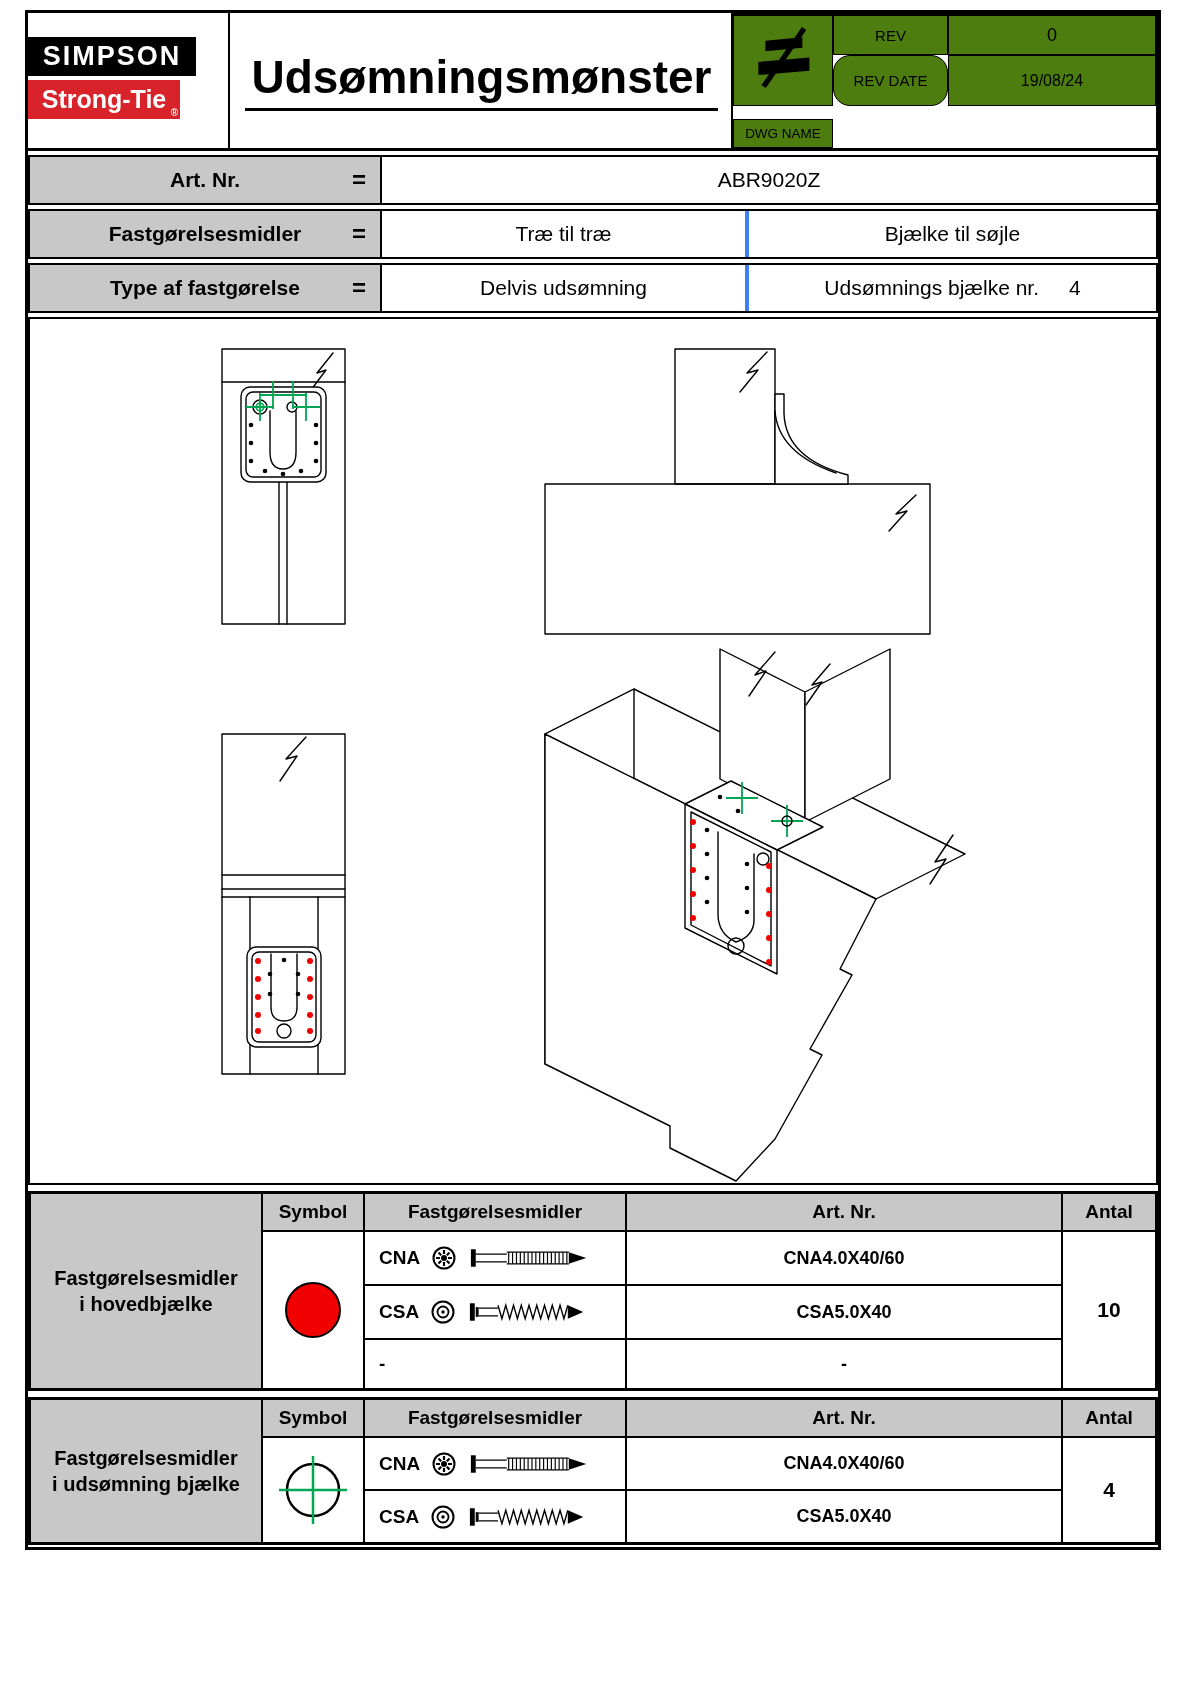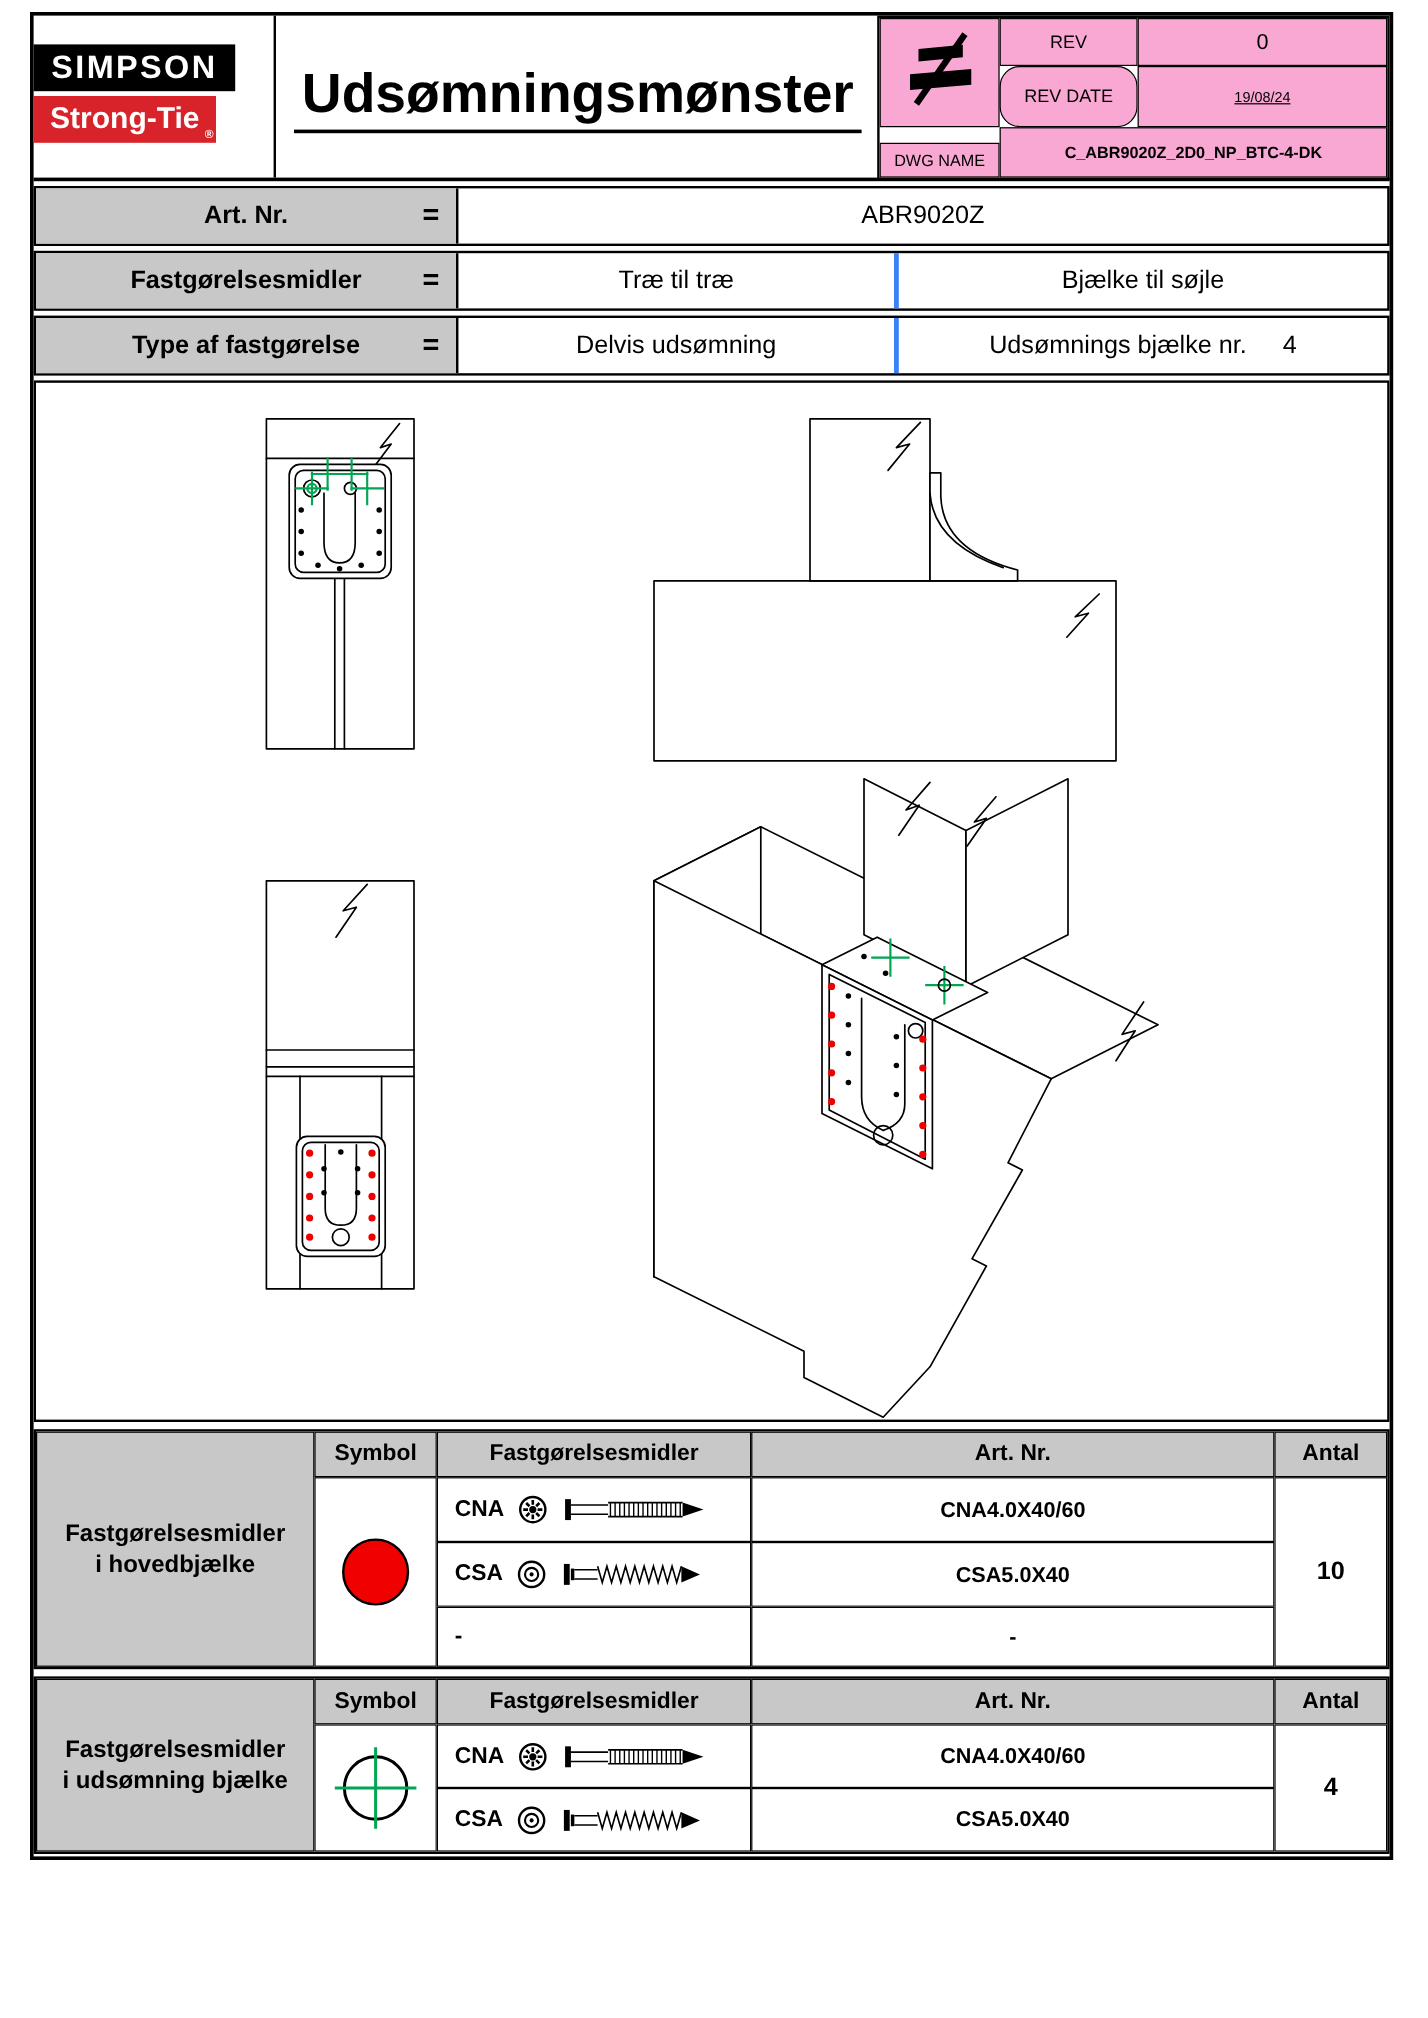--- a/index.html
+++ b/index.html
@@ -20,27 +20,27 @@
   .logo-simpson{background:#000;color:#fff;font-weight:bold;font-size:27px;letter-spacing:2px;
                 text-align:center;padding:4px 6px;width:168px;}
   .logo-strongtie{background:var(--logored);color:#fff;font-weight:bold;font-size:25px;
                   text-align:center;padding:5px 4px;width:152px;margin-top:4px;position:relative;}
   .logo-strongtie .reg{font-size:10px;position:absolute;right:2px;bottom:1px;}
   .header-mid{position:absolute;left:200px;top:0;width:505px;height:135px;border-left:2px solid #000;
               display:flex;align-items:center;justify-content:center;}
   .title{font-size:46px;font-weight:bold;border-bottom:3px solid #000;padding:0 6px 4px 6px;}
   .hr-table{position:absolute;right:0;top:0;width:427px;height:137px;display:grid;
             grid-template-columns:100px 115px 208px;grid-template-rows:40px 51px 42px;border:2px solid #000;}
-  .hr-cell{border:1px solid #000;display:flex;align-items:center;justify-content:center;background:#f9a8d4;text-align:center;}
+  .hr-cell{border:1px solid #000;display:flex;align-items:center;justify-content:center;background:#4d7c0f;text-align:center;}
   .hr-sym{grid-row:1/3;grid-column:1;}
   .hr-dwgl{grid-row:3;grid-column:1;font-size:13.5px;margin-top:13px;}
   .hr-revl{grid-row:1;grid-column:2;font-size:15px;}
   .hr-revv{grid-row:1;grid-column:3;font-size:18px;}
   .hr-rdl{grid-row:2;grid-column:2;font-size:15px;border-radius:17px;}
-  .hr-rdv{grid-row:2;grid-column:3;font-size:12px;text-decoration:underline;}
+  .hr-rdv{grid-row:2;grid-column:3;font-size:16px;}
   .hr-dwgv{grid-row:3;grid-column:2/4;font-size:13.5px;font-weight:bold;}
 
   
   .inforow{position:absolute;left:0;width:1130px;height:50px;border:2px solid #000;display:flex;}
   .inforow.r1{top:142px;} .inforow.r2{top:196px;} .inforow.r3{top:250px;}
   .info-label{width:352px;background:var(--gray);border-right:2px solid #000;position:relative;
               display:flex;align-items:center;justify-content:center;font-weight:bold;font-size:21px;}
   .info-label .eq{position:absolute;right:14px;font-size:24px;font-weight:bold;}
   .info-vals{flex:1;display:flex;}
   .info-val{flex:1;display:flex;align-items:center;justify-content:center;font-size:21px;gap:30px;}
@@ -97,21 +97,20 @@
             <polygon points="30,22 72,18 72,30 30,34" fill="#000"></polygon>
             <polygon points="22,46 80,41 80,56 22,61" fill="#000"></polygon>
             <line x1="28" y1="74" x2="74" y2="8" stroke="#000" stroke-width="6"></line>
           </svg>
         </div>
         <div class="hr-cell hr-revl">REV</div>
         <div class="hr-cell hr-revv">0</div>
         <div class="hr-cell hr-rdl">REV DATE</div>
         <div class="hr-cell hr-rdv">19/08/24</div>
         <div class="hr-cell hr-dwgl">DWG NAME</div>
-        <div class="hr-cell hr-dwgv">C_ABR9020Z_2D0_NP_BTC-4-DK</div>
       </div>
     </div>
 
     <div class="inforow r1">
       <div class="info-label">
         <span>Art. Nr.</span>
         <span class="eq">=</span>
       </div>
       <div class="info-vals">
         <div class="info-val">ABR9020Z</div>

